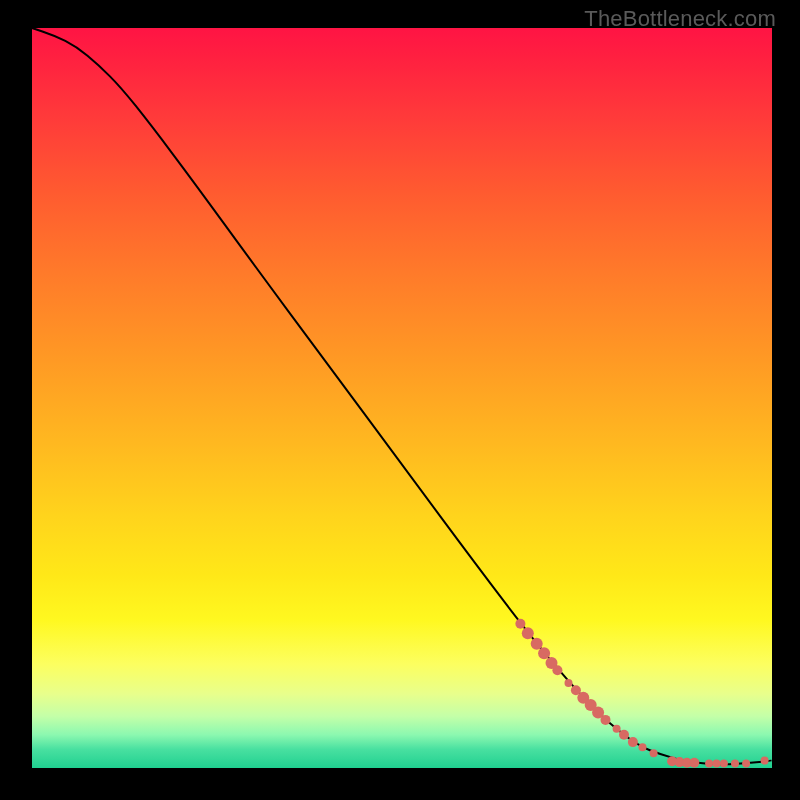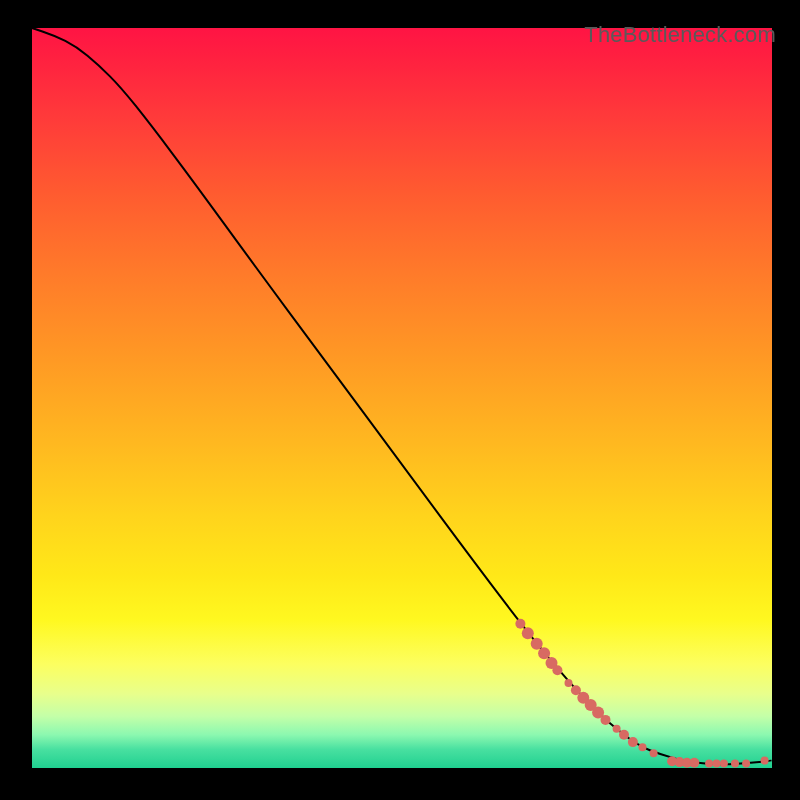--- a/index.html
+++ b/index.html
@@ -43,21 +43,21 @@
       #e8ff8c 90%,
       #c4ffa8 93%,
       #8cf8b0 95.5%,
       #48e0a0 97.5%,
       #20d090 100%
     );
   }
 
   .watermark {
     position: absolute;
-    top: 22px;
+    top: 6px;
     right: 24px;
     color: #5a5a5a;
     font-size: 22px;
     font-weight: 500;
     letter-spacing: 0.2px;
     pointer-events: none;
   }
 
   svg.plot {
     position: absolute;

